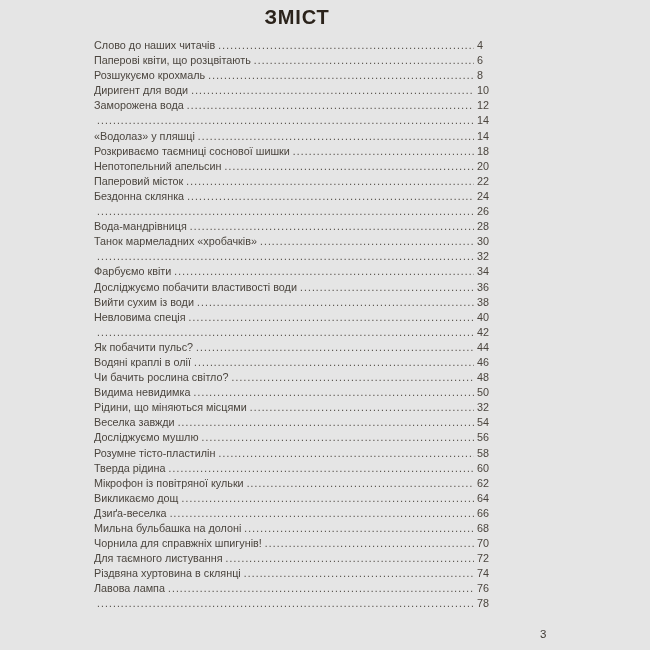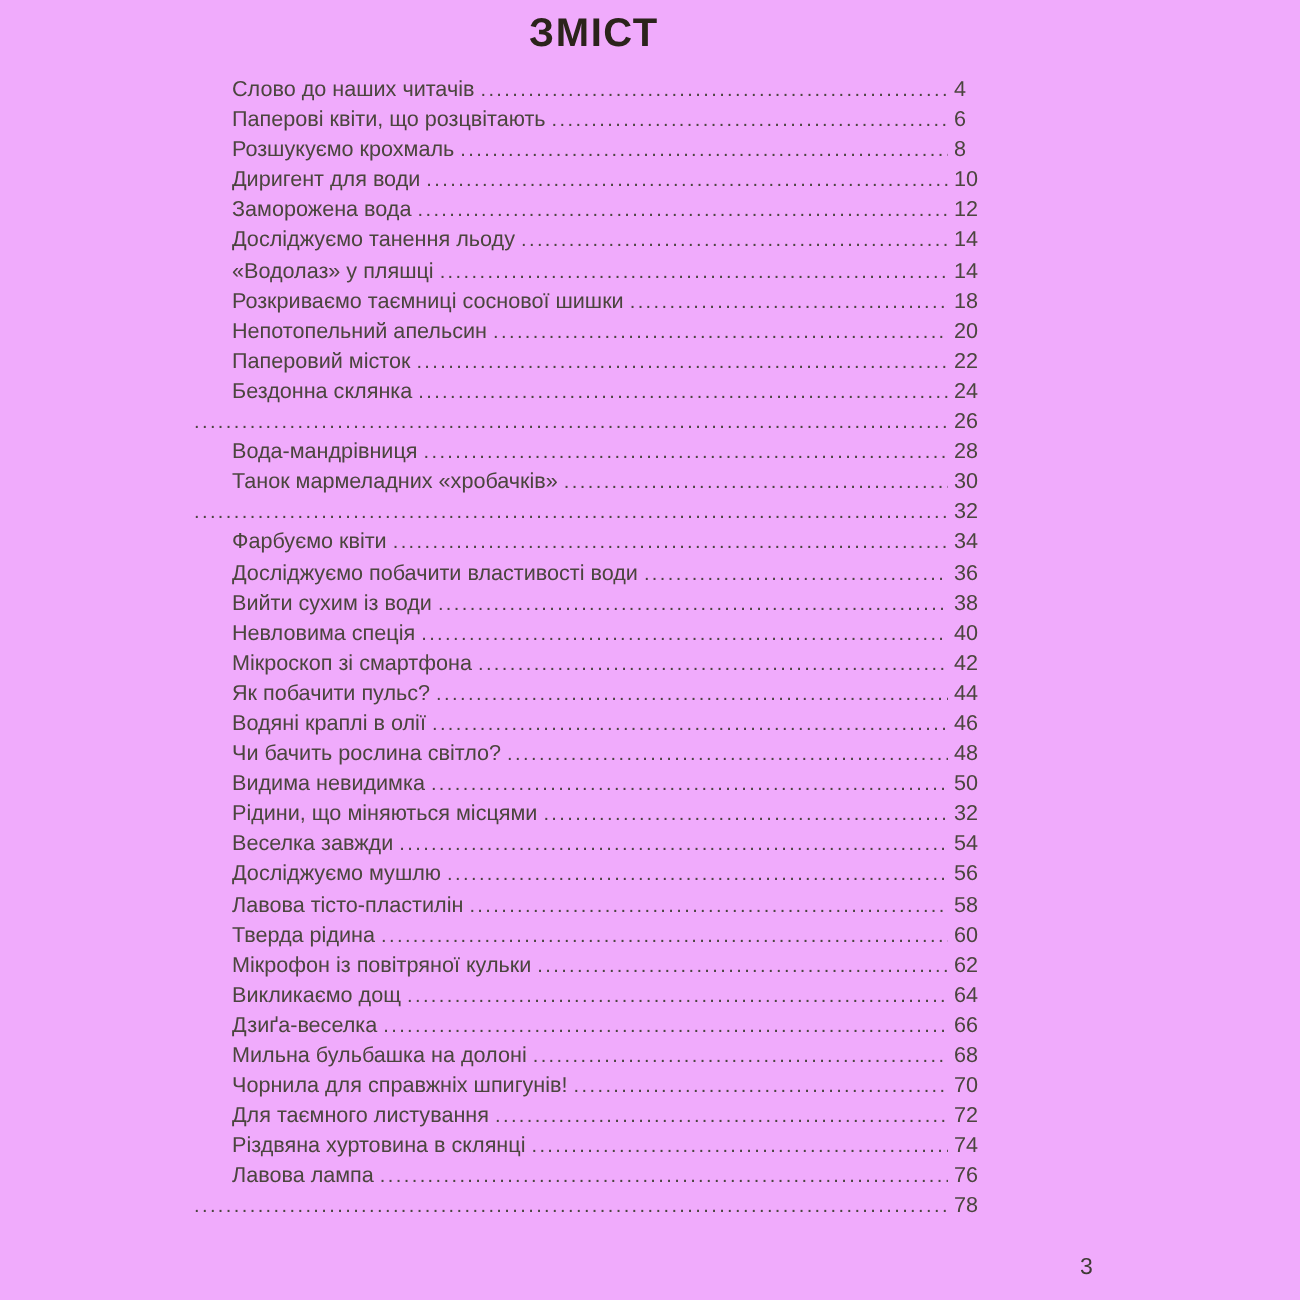--- a/index.html
+++ b/index.html
@@ -4,21 +4,21 @@
 <style>
   html, body {
     margin: 0;
     padding: 0;
     background: #ffffff;
   }
   .page {
     position: relative;
     width: 650px;
     height: 650px;
-    background: #f0abfc;
+    background: #e5e5e5;
     font-family: "Liberation Sans", sans-serif;
     overflow: hidden;
   }
   .title {
     position: absolute;
     top: 6px;
     left: 94px;
     width: 406px;
     margin: 0;
     text-align: center;
@@ -37,21 +37,20 @@
     display: flex;
     align-items: baseline;
     height: 15.1px;
     line-height: 15.1px;
     font-size: 10.8px;
     color: #4b453e;
     white-space: nowrap;
   }
   .label {
     flex: 0 0 auto;
-    margin-left: 22px;
   }
   .dots {
     flex: 1 1 auto;
     overflow: hidden;
     margin: 0 0 0 3px;
     font-size: 10px;
     letter-spacing: 1.2px;
     color: #4b453e;
   }
   .num {
@@ -98,21 +97,20 @@
     <span class="num">10</span>
   </div>
 
   <div class="row">
     <span class="label">Заморожена вода</span>
     <span class="dots">................................................................................................................................................................</span>
     <span class="num">12</span>
   </div>
 
   <div class="row">
-    <span class="label">Досліджуємо танення льоду</span>
     <span class="dots">................................................................................................................................................................</span>
     <span class="num">14</span>
   </div>
 
   <div class="row">
     <span class="label">«Водолаз» у пляшці</span>
     <span class="dots">................................................................................................................................................................</span>
     <span class="num">14</span>
   </div>
 
@@ -180,21 +178,20 @@
     <span class="num">38</span>
   </div>
 
   <div class="row">
     <span class="label">Невловима спеція</span>
     <span class="dots">................................................................................................................................................................</span>
     <span class="num">40</span>
   </div>
 
   <div class="row">
-    <span class="label">Мікроскоп зі смартфона</span>
     <span class="dots">................................................................................................................................................................</span>
     <span class="num">42</span>
   </div>
 
   <div class="row">
     <span class="label">Як побачити пульс?</span>
     <span class="dots">................................................................................................................................................................</span>
     <span class="num">44</span>
   </div>
 
@@ -228,21 +225,21 @@
     <span class="num">54</span>
   </div>
 
   <div class="row">
     <span class="label">Досліджуємо мушлю</span>
     <span class="dots">................................................................................................................................................................</span>
     <span class="num">56</span>
   </div>
 
   <div class="row">
-    <span class="label">Лавова тісто-пластилін</span>
+    <span class="label">Розумне тісто-пластилін</span>
     <span class="dots">................................................................................................................................................................</span>
     <span class="num">58</span>
   </div>
 
   <div class="row">
     <span class="label">Тверда рідина</span>
     <span class="dots">................................................................................................................................................................</span>
     <span class="num">60</span>
   </div>
 

